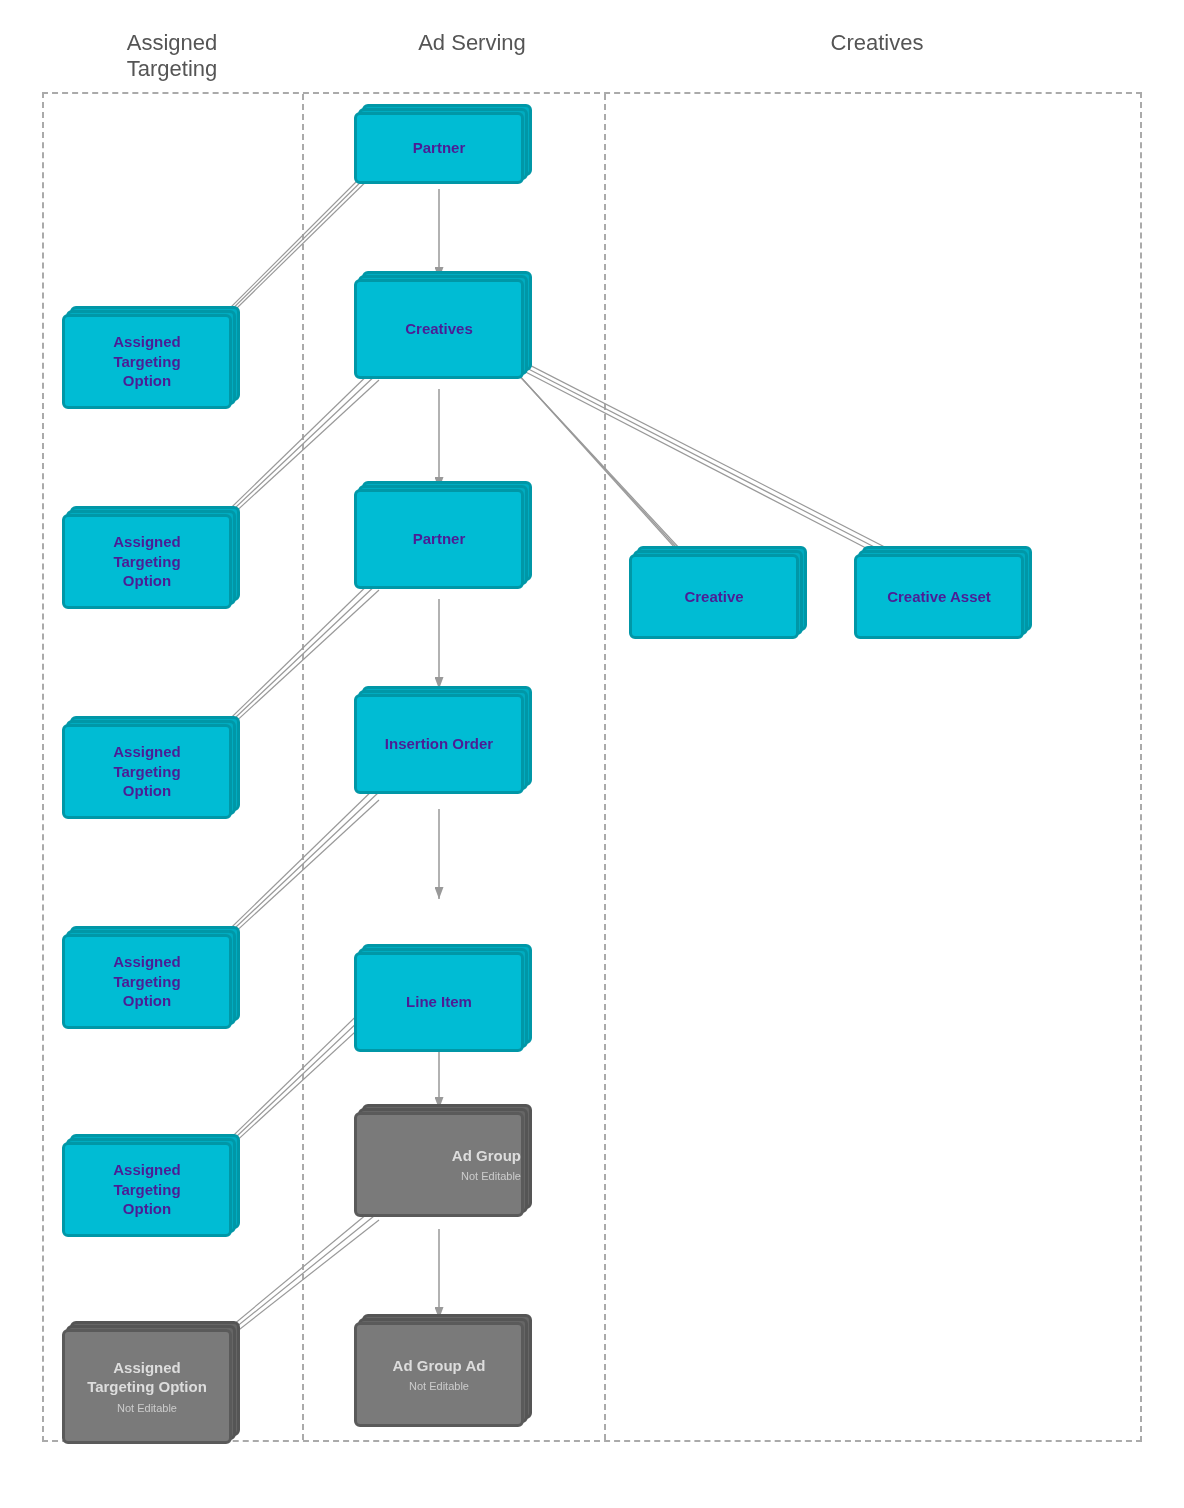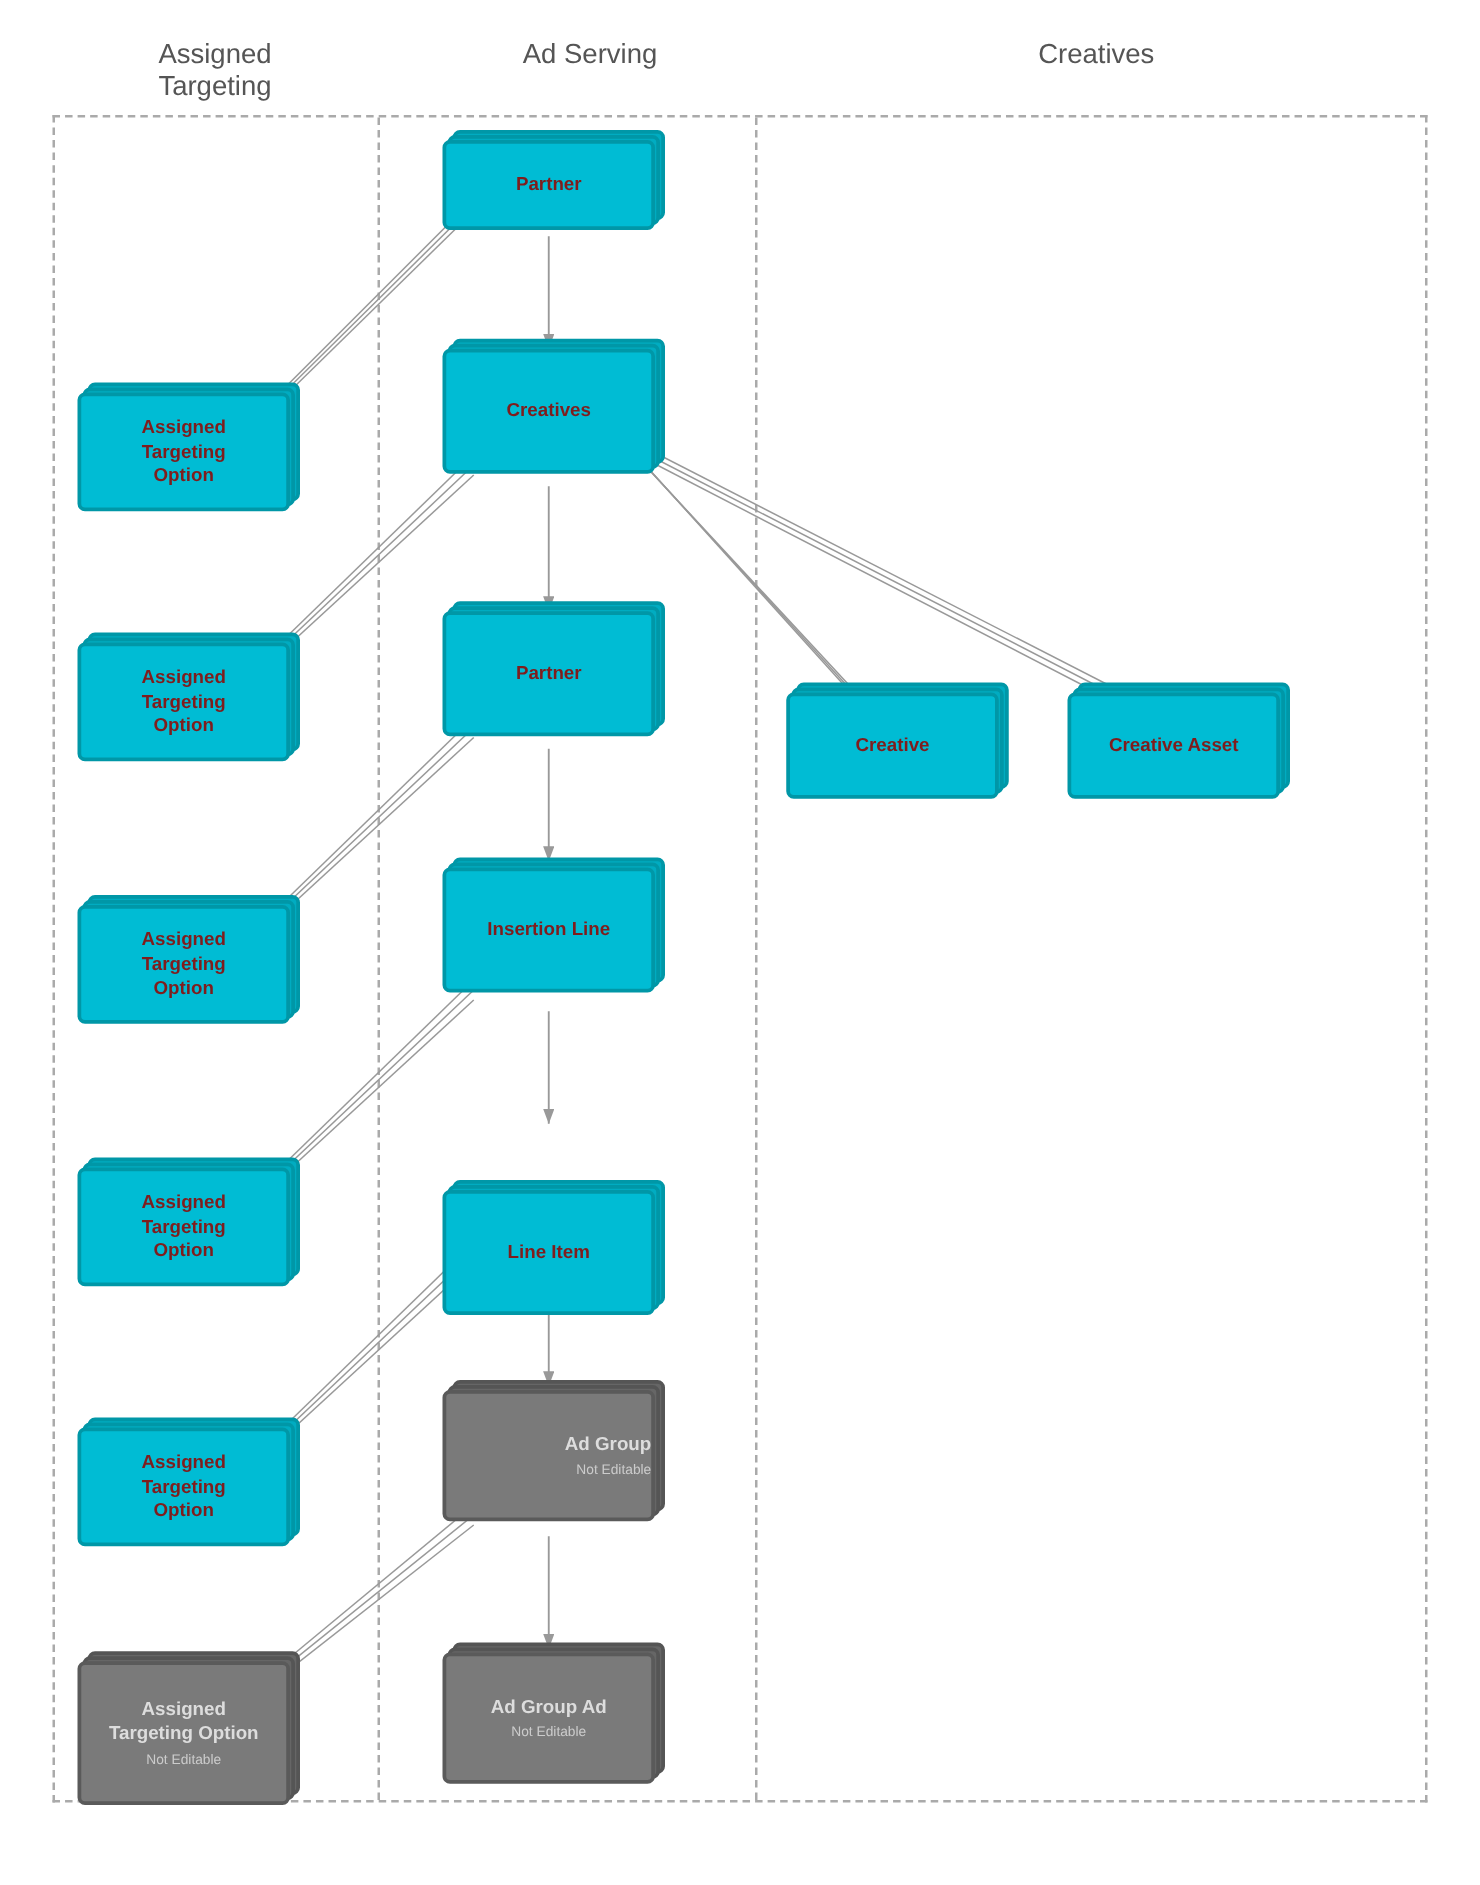--- a/index.html
+++ b/index.html
@@ -57,21 +57,21 @@
 
     
     .node {
       position: absolute;
       display: flex;
       flex-direction: column;
       align-items: center;
       justify-content: center;
       border-radius: 6px;
       font-weight: bold;
-      color: #7f1d1d;
+      color: #4c1d95;
       text-align: center;
       font-size: 15px;
       line-height: 1.3;
     }
 
     .node-teal {
       background: #00BCD4;
       border: 3px solid #0097A7;
     }
 
@@ -255,21 +255,21 @@
       <div class="card-back1 teal-back" style="width:170px; height:95px;"></div>
       <div class="node node-teal card-front" style="width:170px; height:95px;">
         <span>Assigned<br>Targeting<br>Option</span>
       </div>
     </div>
 
     <div class="node-stack" style="left: 310px; top: 600px;">
       <div class="card-back2 teal-back" style="width:170px; height:100px;"></div>
       <div class="card-back1 teal-back" style="width:170px; height:100px;"></div>
       <div class="node node-teal card-front" style="width:170px; height:100px;">
-        <span>Insertion Line</span>
+        <span>Insertion Order</span>
       </div>
     </div>
 
     <div class="node-stack" style="left: 18px; top: 840px;">
       <div class="card-back2 teal-back" style="width:170px; height:95px;"></div>
       <div class="card-back1 teal-back" style="width:170px; height:95px;"></div>
       <div class="node node-teal card-front" style="width:170px; height:95px;">
         <span>Assigned<br>Targeting<br>Option</span>
       </div>
     </div>

